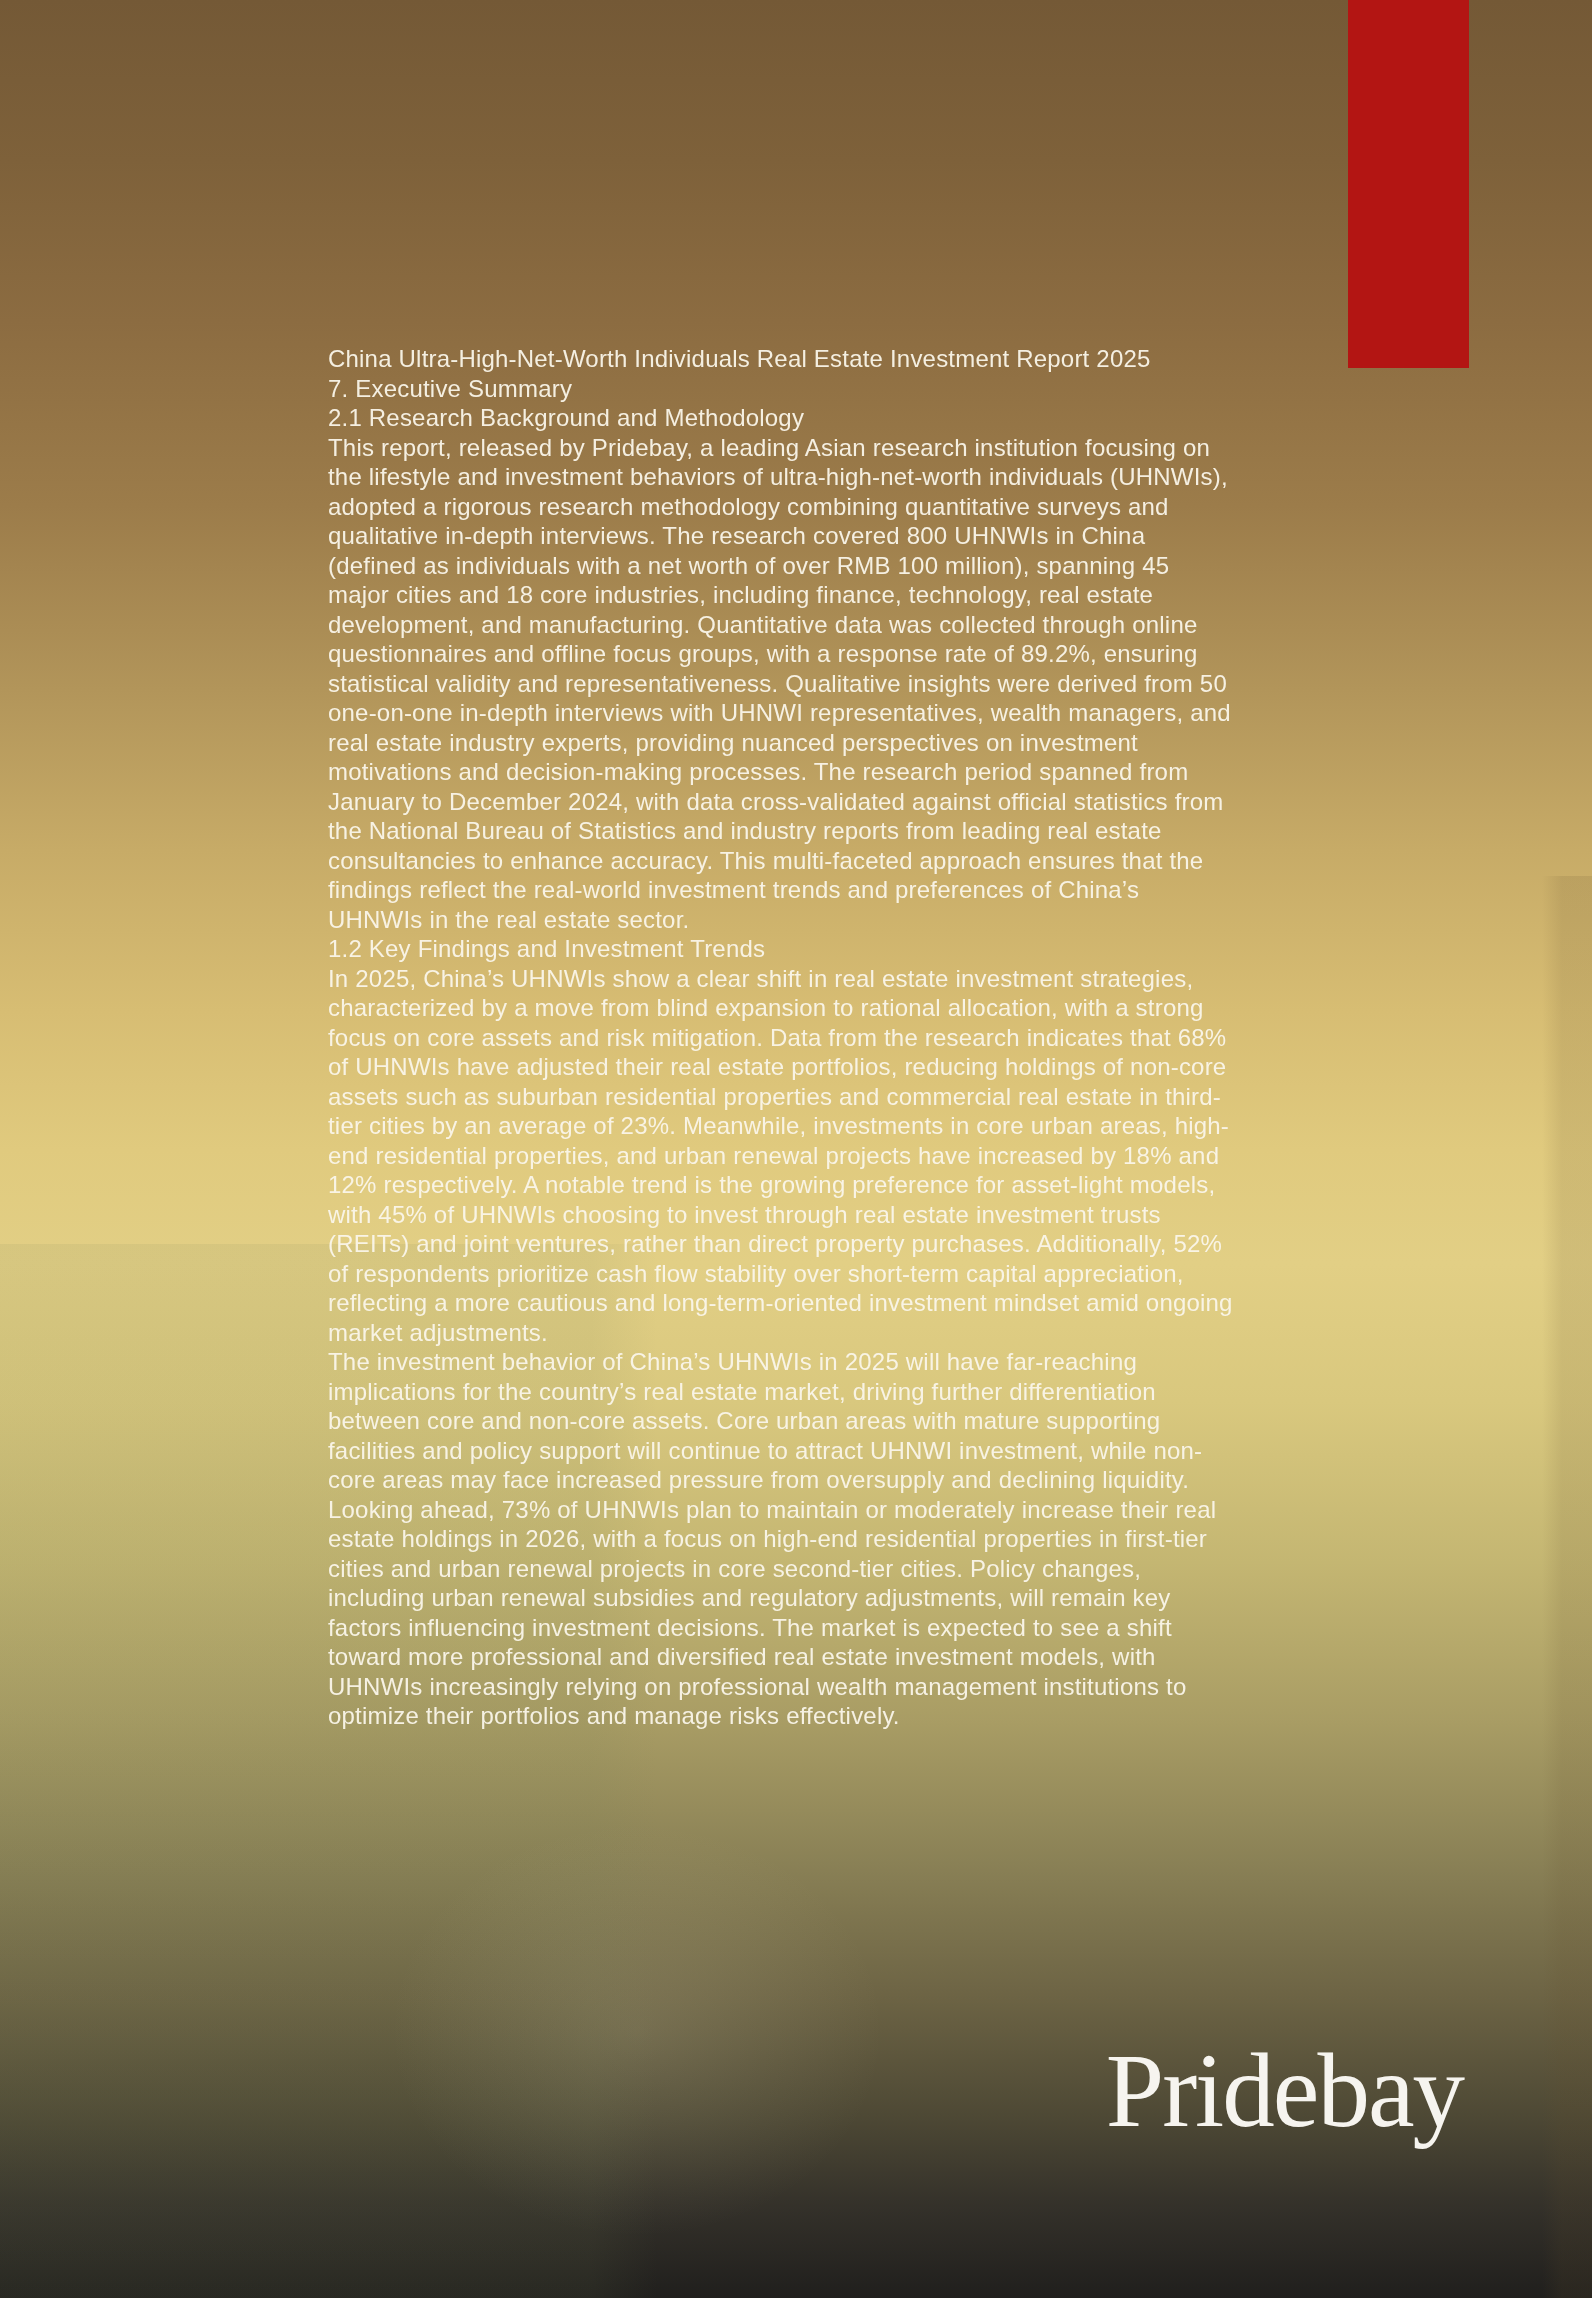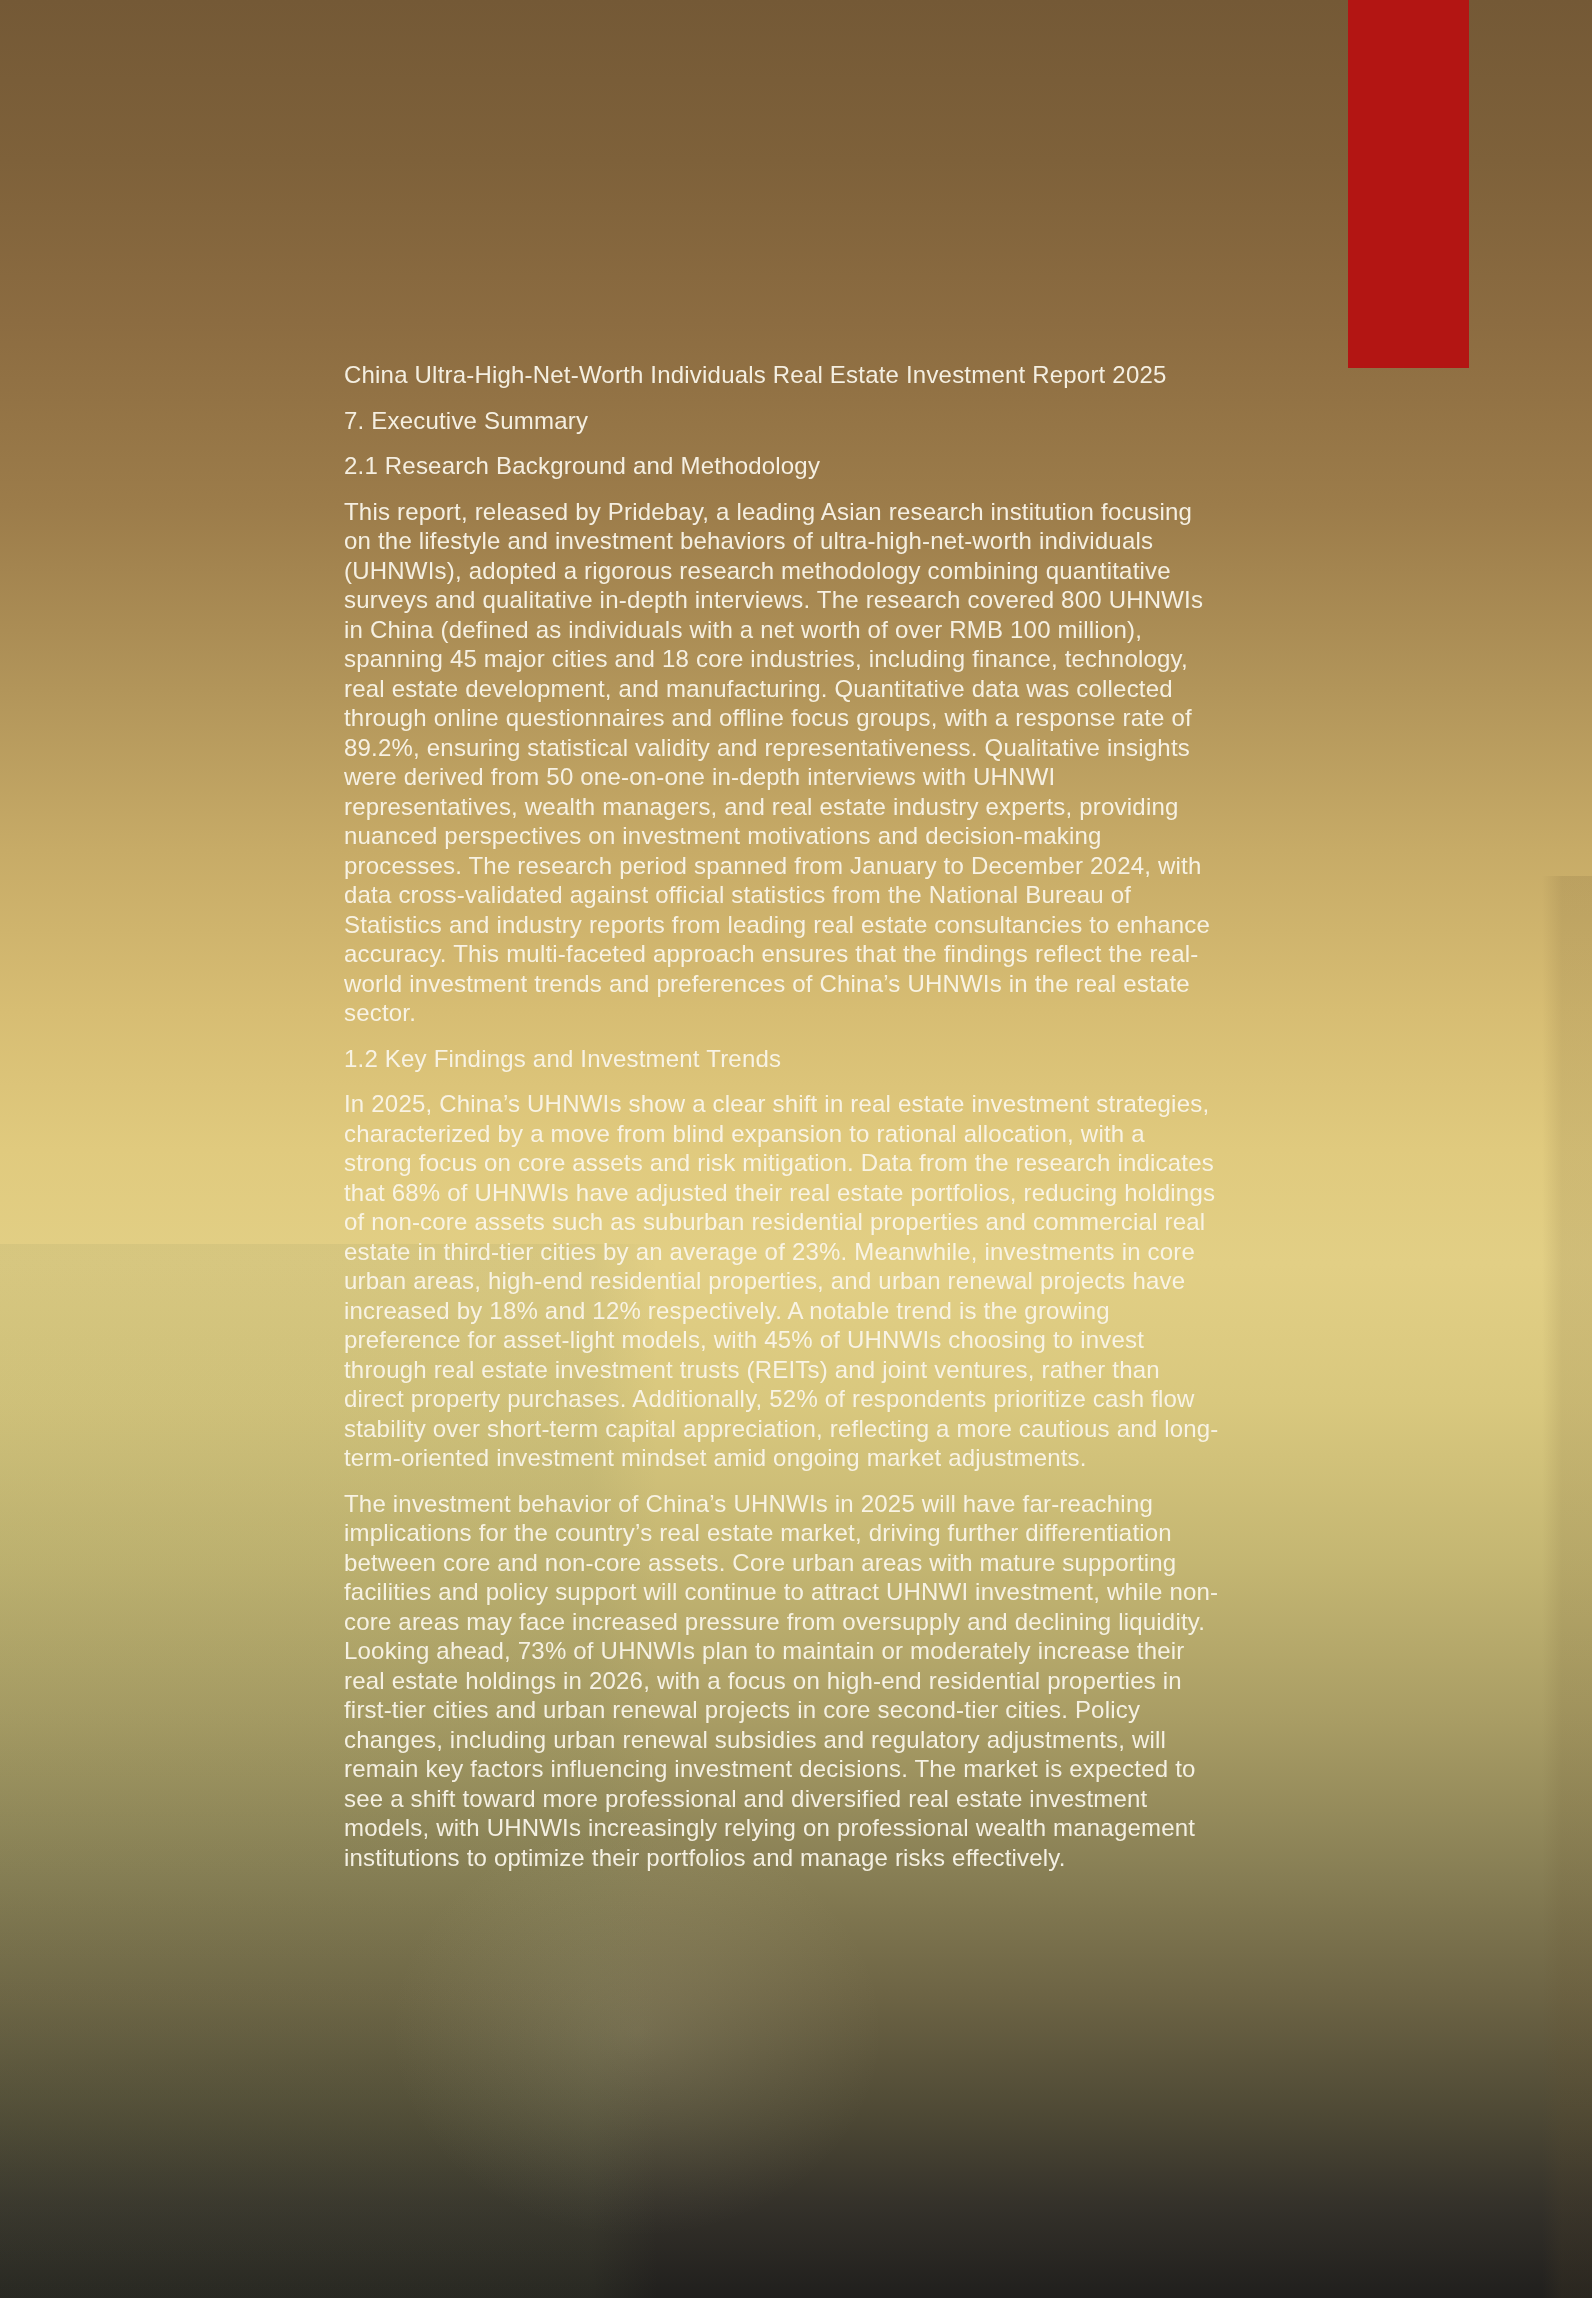--- a/index.html
+++ b/index.html
@@ -68,21 +68,21 @@
     position: absolute;
     left: 328px;
     top: 344px;
     width: 907px;
     font-size: 24px;
     line-height: 29.5px;
     letter-spacing: 0.2px;
     color: rgba(250, 246, 234, 0.95);
   }
   .text-col p {
-    margin: 16px;
+    margin: 0;
     padding: 0;
   }
   .logo {
     position: absolute;
     right: 129px;
     top: 2038px;
     font-family: "Liberation Serif", serif;
     font-size: 105px;
     line-height: 1;
     letter-spacing: -2px;
@@ -112,15 +112,16 @@
     <section>
       <p>1.2 Key Findings and Investment Trends</p>
       <p>In 2025, China’s UHNWIs show a clear shift in real estate investment strategies, characterized by a move from blind expansion to rational allocation, with a strong focus on core assets and risk mitigation. Data from the research indicates that 68% of UHNWIs have adjusted their real estate portfolios, reducing holdings of non-core assets such as suburban residential properties and commercial real estate in third-tier cities by an average of 23%. Meanwhile, investments in core urban areas, high-end residential properties, and urban renewal projects have increased by 18% and 12% respectively. A notable trend is the growing preference for asset-light models, with 45% of UHNWIs choosing to invest through real estate investment trusts (REITs) and joint ventures, rather than direct property purchases. Additionally, 52% of respondents prioritize cash flow stability over short-term capital appreciation, reflecting a more cautious and long-term-oriented investment mindset amid ongoing market adjustments.</p>
     </section>
 
     <section>
       <p>The investment behavior of China’s UHNWIs in 2025 will have far-reaching implications for the country’s real estate market, driving further differentiation between core and non-core assets. Core urban areas with mature supporting facilities and policy support will continue to attract UHNWI investment, while non-core areas may face increased pressure from oversupply and declining liquidity. Looking ahead, 73% of UHNWIs plan to maintain or moderately increase their real estate holdings in 2026, with a focus on high-end residential properties in first-tier cities and urban renewal projects in core second-tier cities. Policy changes, including urban renewal subsidies and regulatory adjustments, will remain key factors influencing investment decisions. The market is expected to see a shift toward more professional and diversified real estate investment models, with UHNWIs increasingly relying on professional wealth management institutions to optimize their portfolios and manage risks effectively.</p>
     </section>
   </main>
 
+  <div class="logo">Pridebay</div>
 
 </div>
 
 
 </body></html>

